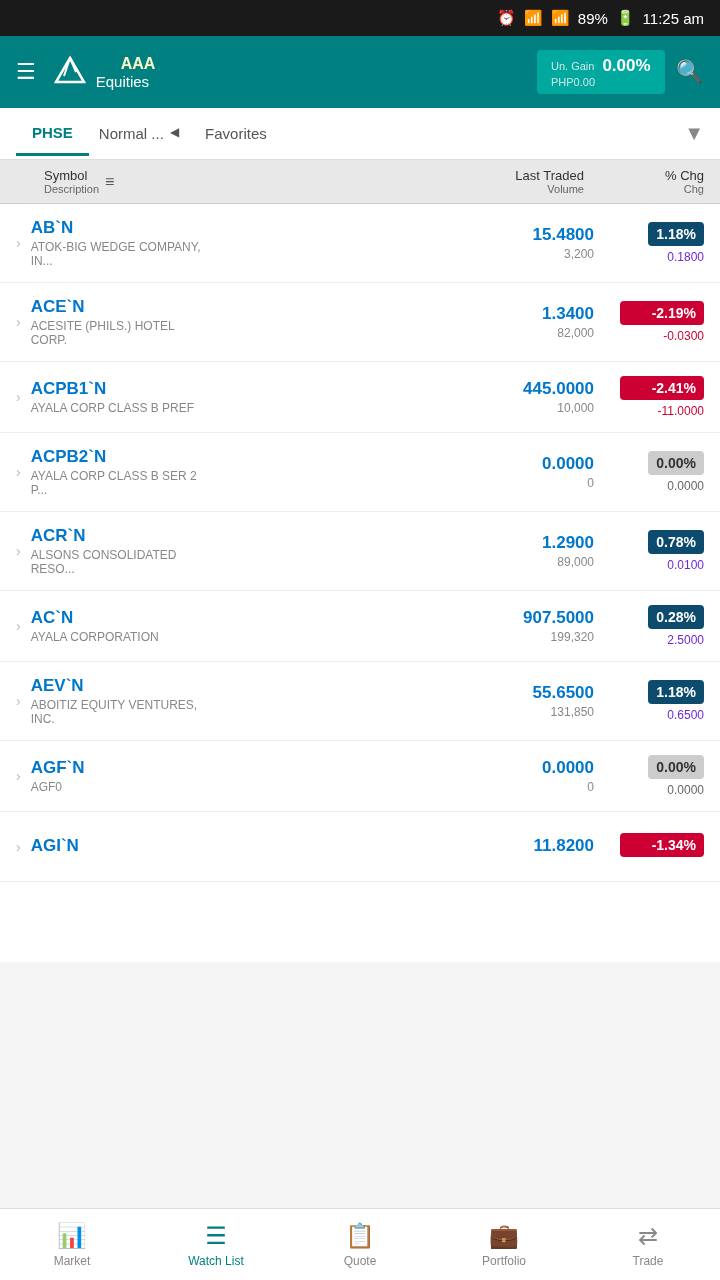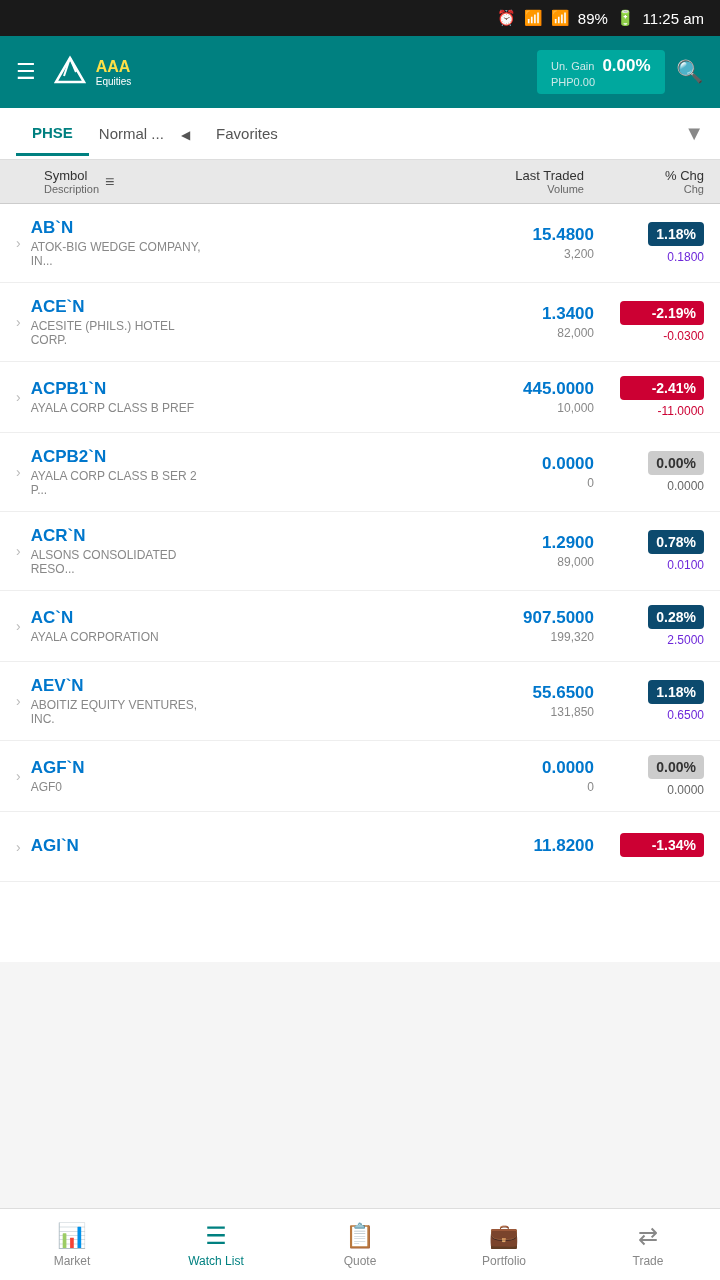--- a/index.html
+++ b/index.html
@@ -38,28 +38,29 @@
     .logo-area {
       display: flex;
       align-items: center;
       gap: 8px;
     }
     .logo-icon {
       width: 36px;
       height: 36px;
     }
     .logo-text {
-      color: #fde047;
+      color: #fef9c3;
       font-size: 16px;
       font-weight: bold;
       line-height: 1.2;
+      margin-left: 25px;
     }
     .logo-sub {
       color: white;
-      font-size: 10px;
+      font-size: 15px;
       font-weight: normal;
     }
     .header-right {
       display: flex;
       align-items: center;
       gap: 12px;
     }
     .gain-box {
       background: #00a89e;
       padding: 6px 14px;
@@ -87,22 +88,22 @@
       color: #555;
       border-bottom: 3px solid transparent;
     }
     .tab.active {
       color: #008080;
       border-bottom: 3px solid #008080;
       font-weight: bold;
     }
     .tab-normal {
       display: flex;
-      align-items: flex-end;
-      gap: 17px;
+      align-items: flex-start;
+      gap: 6px;
       padding: 12px 10px;
       cursor: pointer;
       color: #555;
       font-size: 15px;
     }
     .tab-arrow { color: #555; font-size: 12px; }
     .tab-favorites {
       padding: 12px 16px;
       font-size: 15px;
       cursor: pointer;

